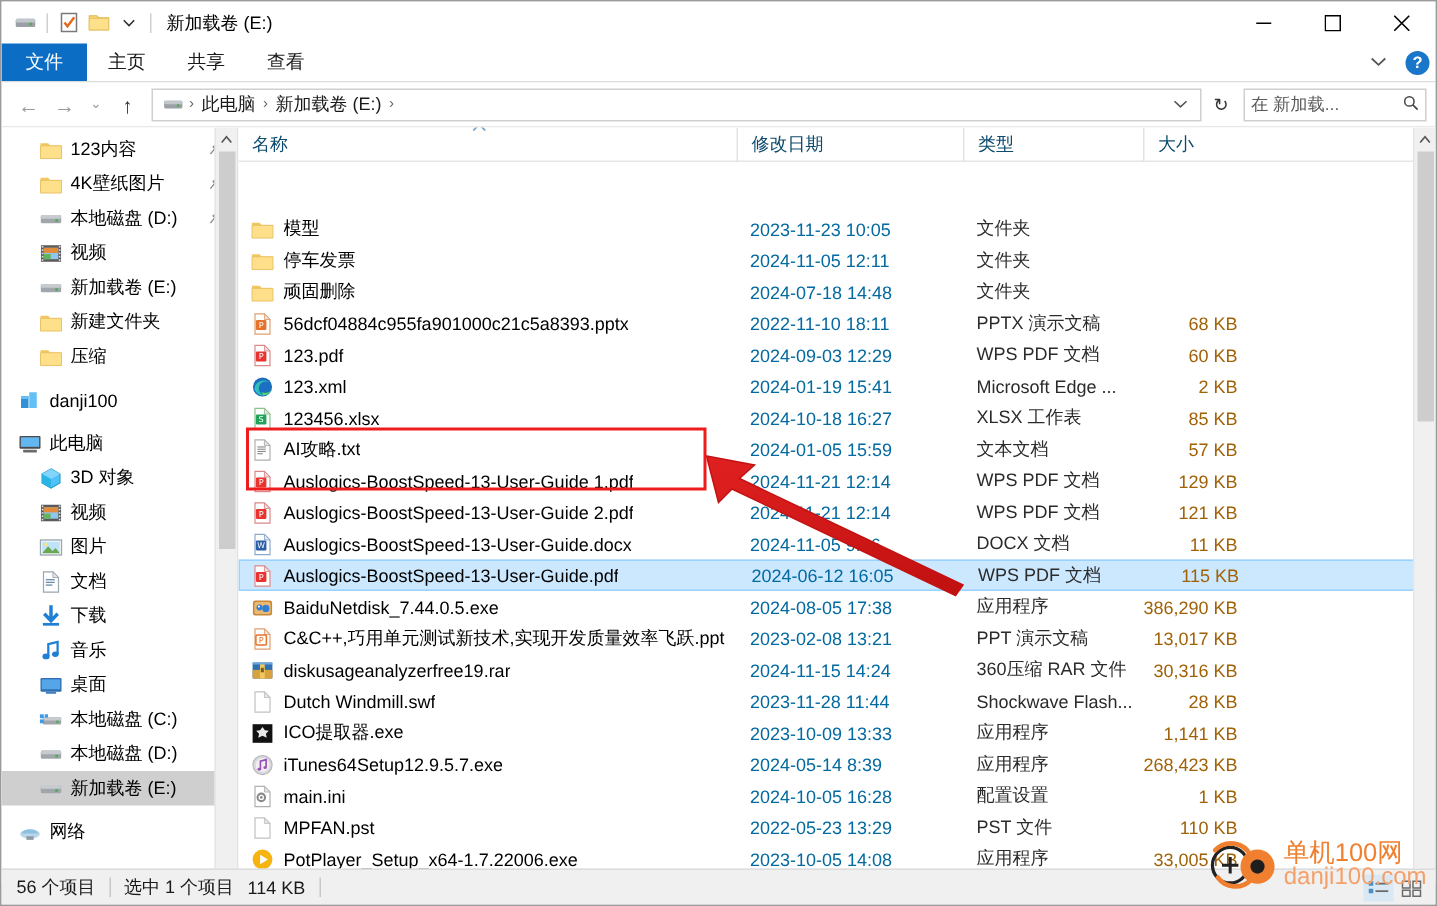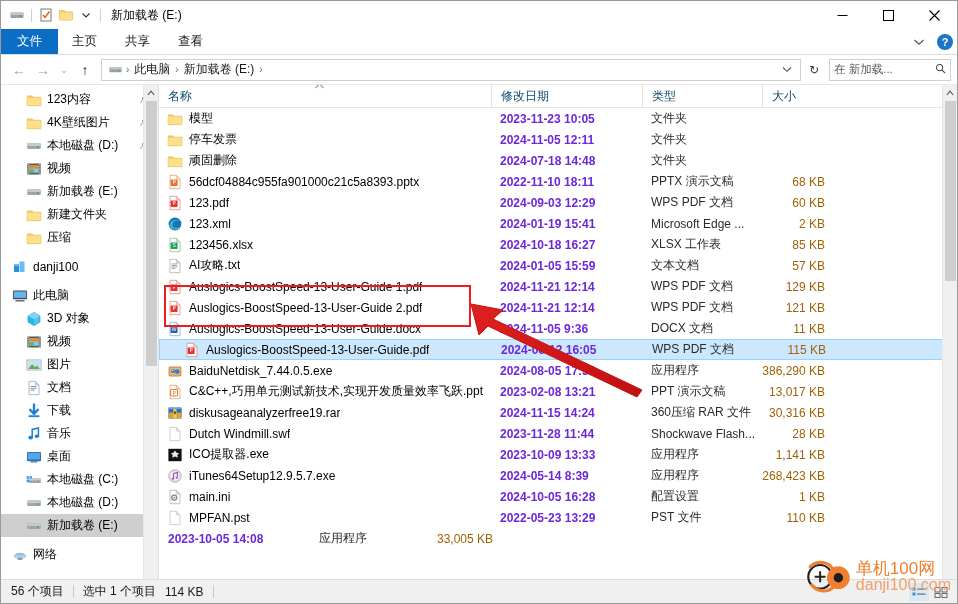--- a/index.html
+++ b/index.html
@@ -215,36 +215,36 @@
   .col:first-child { border-left: none; }
   .col.c-name  { width: 332px; }
   .col.c-date  { width: 151px; }
   .col.c-type  { width: 120px; }
   .col.c-size  { width: 75px; }
   .sort-asc {
     position: absolute; left: 155px; top: -4px;
     color: #6e9cc4; font-size: 10px;
   }
 
-  .rows { position: relative; }
+  .rows { position: relative; margin-top: 34px; }
   .row {
     display: flex;
     height: 21px;
     align-items: center;
     font-size: 12px;
     color: #000;
     white-space: nowrap;
   }
   .row.selected { background: #cce8ff; border: 1px solid #99d1ff; height: 21px; }
   .cell { height: 21px; display: flex; align-items: center; overflow: hidden; }
   .cell.n { width: 332px; padding-left: 8px; }
-  .cell.d { width: 151px; padding-left: 9px; color: #6d28d9; font-weight: bold; }
+  .cell.d { width: 151px; padding-left: 9px; color: #0369a1; }
   .cell.t { width: 120px; padding-left: 9px; color: #2b2b2b; }
   .cell.s { width: 75px; padding-right: 12px; justify-content: flex-end; color: #a16207; }
-  .row.selected .cell.n { padding-left: 24px; }
+  .row.selected .cell.n { padding-left: 7px; }
   .fi {
     width: 16px; height: 16px; margin-right: 6px; flex: 0 0 16px;
     display: flex; align-items: center; justify-content: center;
   }
   .fname { overflow: hidden; }
 
   .listscroll {
     position: absolute; right: 0; top: 0;
     width: 15px; height: 100%;
     background: #f0f0f0;
@@ -1000,20 +1000,29 @@
                   <path d="M9.3 1.3 L13 5 h-3.7z" fill="#e4e4e4" stroke="#c2c2c2" stroke-width="0.6"></path>
                 </svg>
               </span>
               <span class="fname">MPFAN.pst</span>
             </span>
             <span class="cell d">2022-05-23 13:29</span>
             <span class="cell t">PST 文件</span>
             <span class="cell s">110 KB</span>
           </div>
           <div class="row">
+            <span class="cell n">
+              <span class="fi">
+                <svg width="16" height="16" viewBox="0 0 16 16">
+                  <circle cx="8" cy="8" r="6.6" fill="#f5b410"></circle>
+                  <path d="M6.4 4.9 L11.6 8 L6.4 11.1z" fill="#fff"></path>
+                </svg>
+              </span>
+              <span class="fname">PotPlayer_Setup_x64-1.7.22006.exe</span>
+            </span>
             <span class="cell d">2023-10-05 14:08</span>
             <span class="cell t">应用程序</span>
             <span class="cell s">33,005 KB</span>
           </div>
         </div>
 
       <div class="listscroll">
         <div class="arrow">
           <svg width="8" height="6" viewBox="0 0 8 6">
               <path d="M0.8 5 L4 1.2 L7.2 5" stroke="#555" stroke-width="1.1" fill="none"></path>

